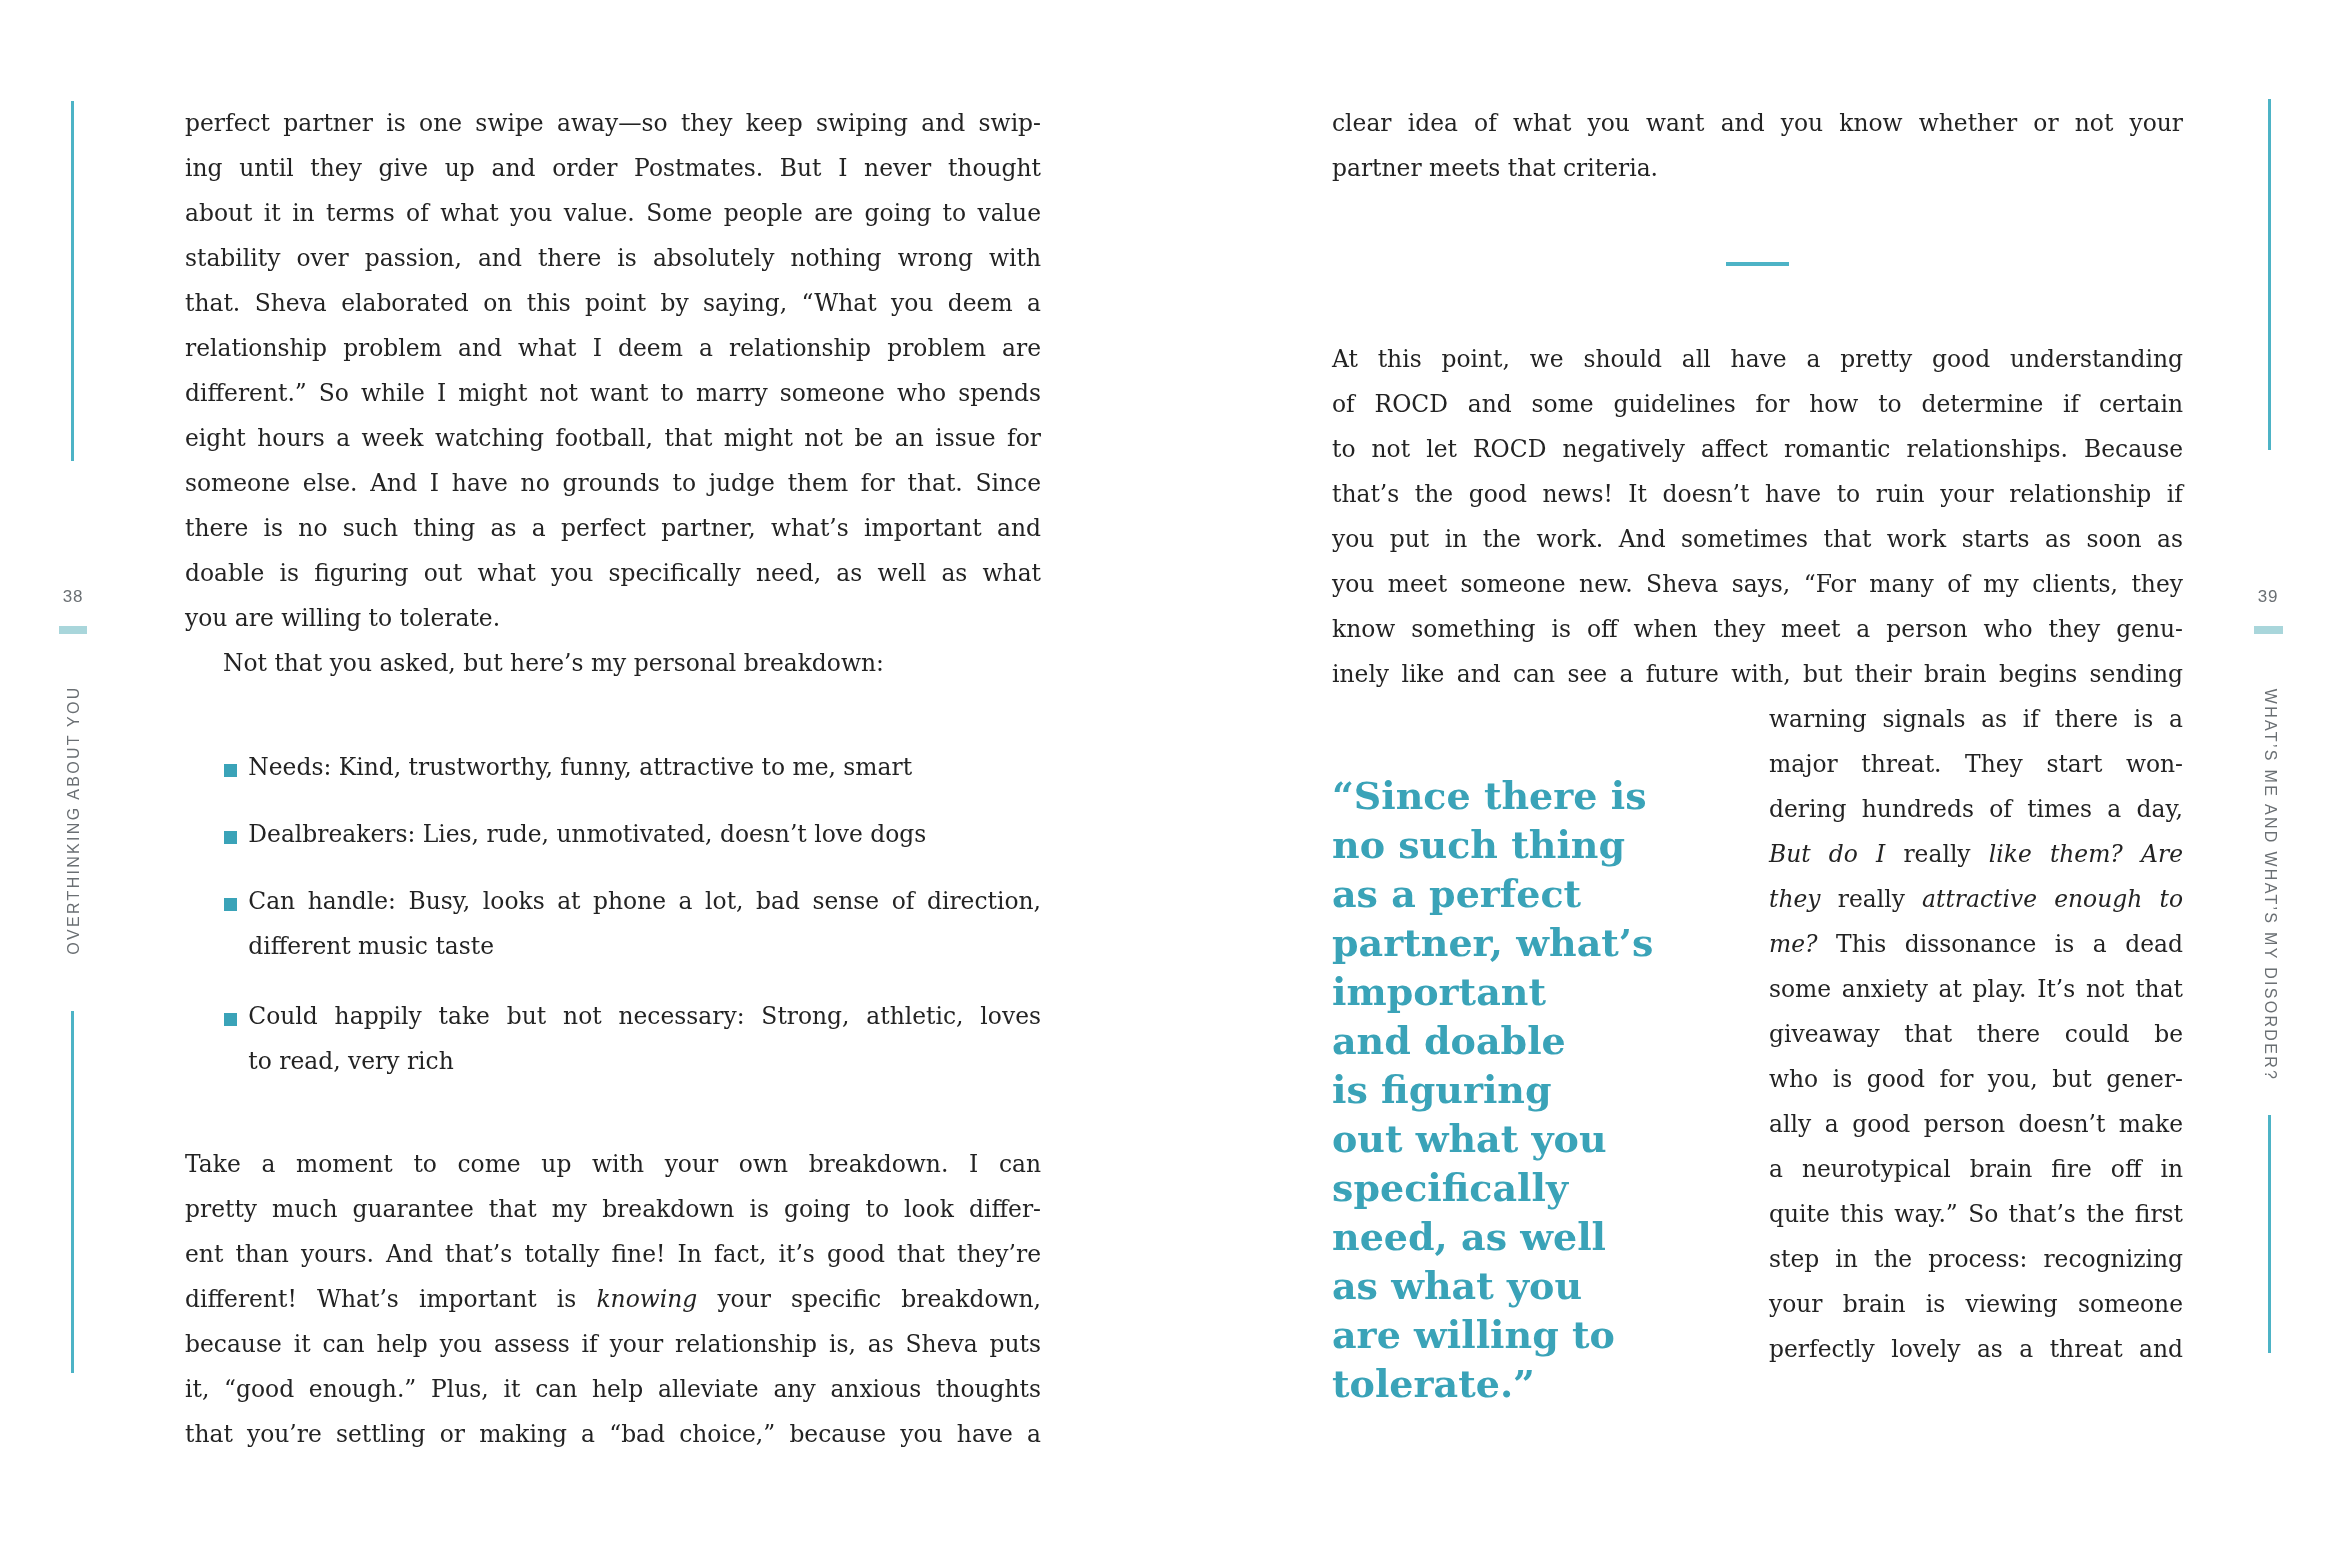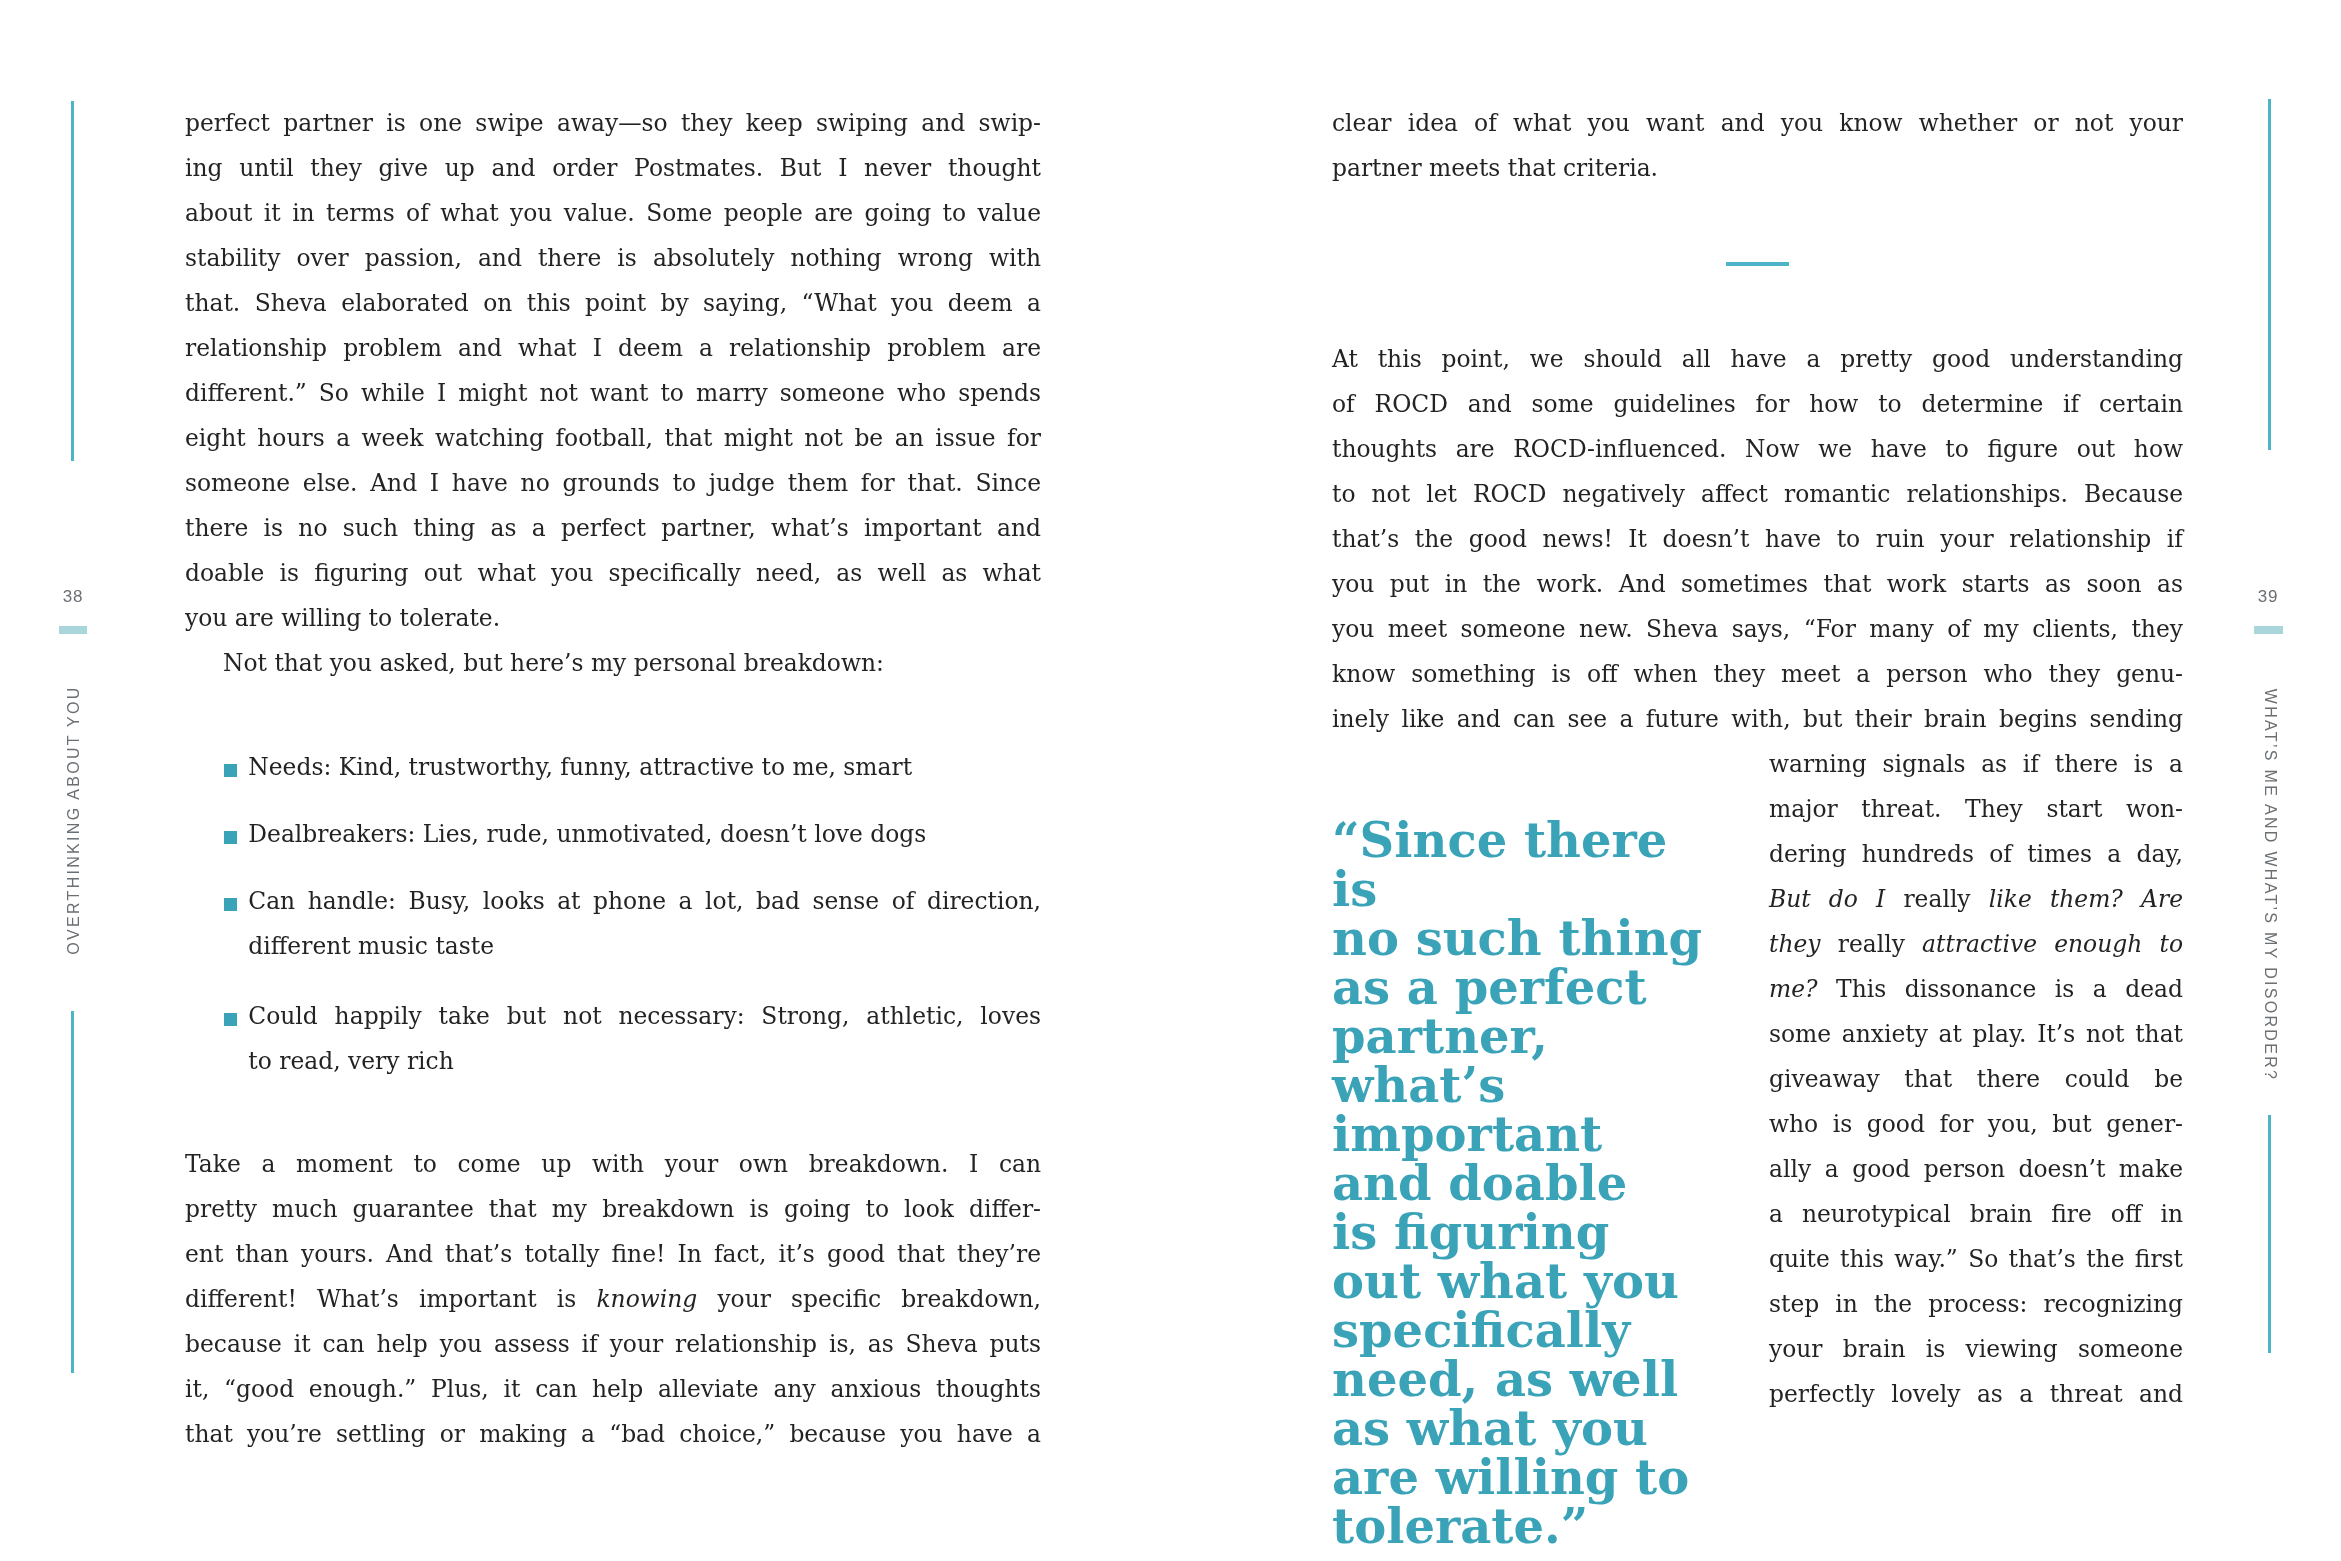--- a/index.html
+++ b/index.html
@@ -37,21 +37,21 @@
   .divider{
     width:63px;height:3.6px;margin:71px auto 71px auto;
     background:var(--rule,#41b0c5);
   }
   .split{display:flex;justify-content:space-between;align-items:flex-start;}
   .pullquote{
     width:378px;margin-top:74px;
     font-size:38px;line-height:49px;font-weight:bold;
     color:var(--accent,#3aa3b8);
   }
-  .pullquote .line{font-size:48px;line-height:49px;text-align:left;text-align-last:left;}
+  .pullquote .line{font-size:38px;line-height:49px;text-align:left;text-align-last:left;}
   .narrowcol{width:414px;}
   
   .vrule{position:absolute;width:2.7px;background:var(--rule,#4db3c6);}
   .vrule.l-top{left:71px;top:101px;height:360px;}
   .vrule.l-bot{left:71px;top:1011px;height:362px;}
   .vrule.r-top{left:2268px;top:99px;height:351px;}
   .vrule.r-bot{left:2268px;top:1115px;height:238px;}
   .folio{
     position:absolute;transform:translate(-50%,-50%);
     font-family:"Liberation Sans","DejaVu Sans",sans-serif;
@@ -140,21 +140,20 @@
 
   <div class="col col-right">
     <div>
         <div class="line">clear idea of what you want and you know whether or not your</div>
         <div class="line left">partner meets that criteria.</div>
       </div>
     <div class="divider"></div>
     <div>
         <div class="line">At this point, we should all have a pretty good understanding</div>
         <div class="line">of ROCD and some guidelines for how to determine if certain</div>
-        <div class="line">thoughts are ROCD-influenced. Now we have to figure out how</div>
         <div class="line">to not let ROCD negatively affect romantic relationships. Because</div>
         <div class="line">that’s the good news! It doesn’t have to ruin your relationship if</div>
         <div class="line">you put in the work. And sometimes that work starts as soon as</div>
         <div class="line">you meet someone new. Sheva says, “For many of my clients, they</div>
         <div class="line">know something is off when they meet a person who they genu-</div>
         <div class="line">inely like and can see a future with, but their brain begins sending</div>
       </div>
     <div class="split">
       <div class="pullquote">
           <div class="line left">“Since there is</div>

